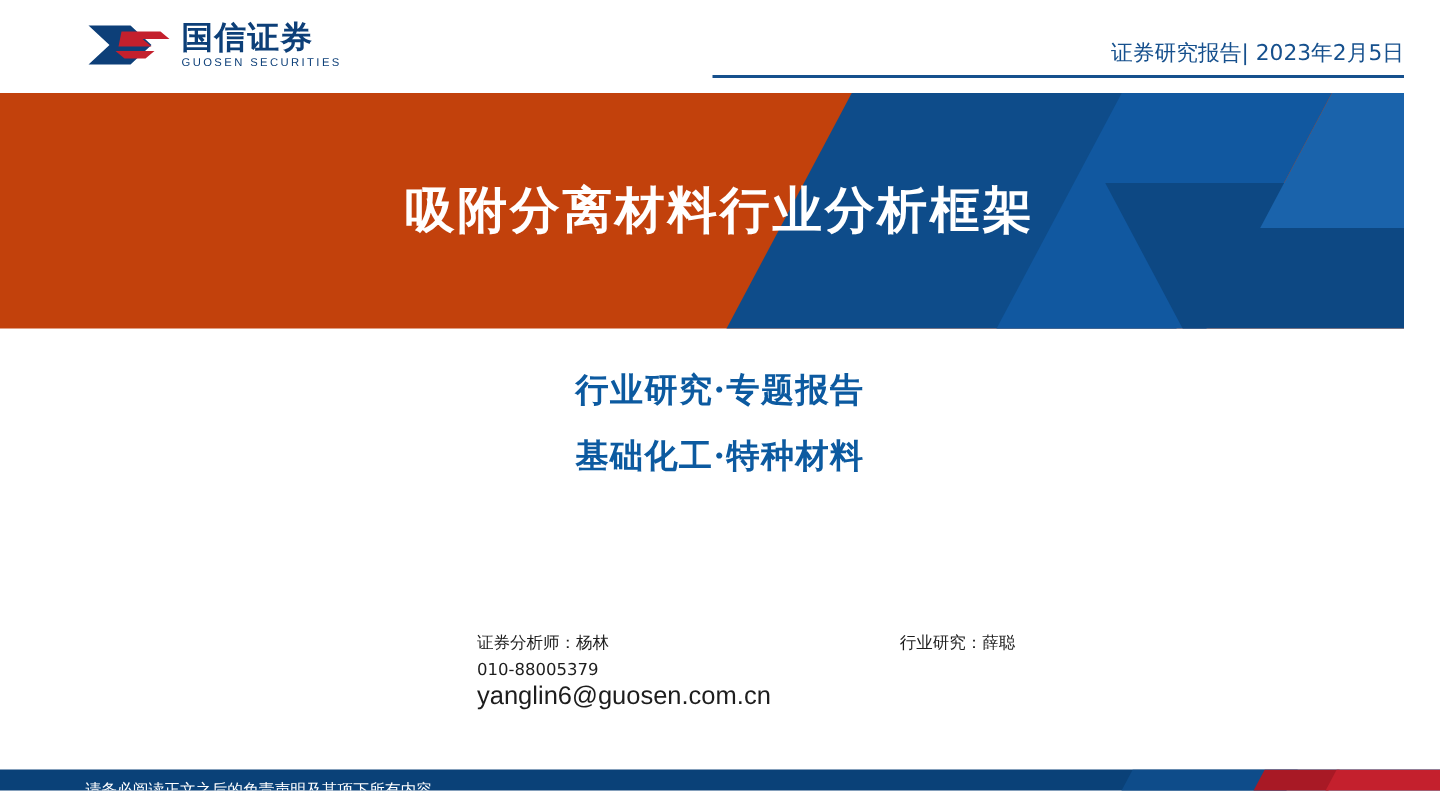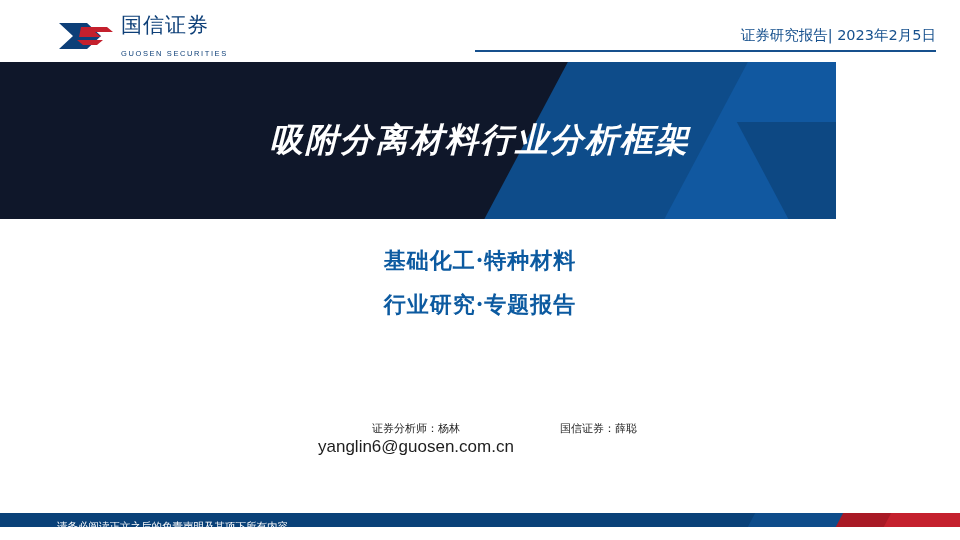--- a/index.html
+++ b/index.html
@@ -43,32 +43,32 @@
   }
   .logo-text {
     margin-left: 6px;
     display: flex;
     flex-direction: column;
     justify-content: center;
   }
   .logo-cn {
     font-family: "DejaVu Sans", "Liberation Sans", sans-serif;
     font-size: 21px;
-    font-weight: normal;
+    font-weight: bold;
     color: #0d3f78;
     letter-spacing: 1px;
     line-height: 24px;
   }
   .logo-en {
     font-family: "Liberation Sans", sans-serif;
     font-size: 7.5px;
     color: #0d3f78;
     letter-spacing: 1.6px;
     line-height: 10px;
-    margin-top: 12px;
+    margin-top: 0;
   }
   .header-right {
     position: absolute;
     right: 24px;
     top: 26px;
     font-family: "DejaVu Sans", "Liberation Sans", sans-serif;
     font-size: 14.5px;
     font-weight: normal;
     color: #16508d;
     white-space: nowrap;
@@ -80,25 +80,24 @@
     top: 50px;
     height: 2px;
     background: #16508d;
   }
 
   
   .band {
     position: absolute;
     left: 0;
     top: 62px;
-    width: 836px;
+    width: 936px;
     height: 157px;
-    background: #0f172a;
-    overflow: hidden;
-    font-style: italic;
+    background: #c2410c;
+    overflow: hidden;
   }
   .band .sh1 {
     position: absolute;
     top: -40px; left: 520px;
     width: 300px; height: 260px;
     background: #0e4c8a;
     transform: skewX(-28deg);
   }
   .band .sh2 {
     position: absolute;
@@ -154,22 +153,21 @@
     letter-spacing: 1px;
     line-height: 44px;
   }
 
   
   .analysts {
     position: absolute;
     left: 318px;
     top: 420px;
     display: flex;
-    gap: 46px;
-    text-align: center;
+    gap: 86px;
   }
   .analyst {
     font-family: "DejaVu Sans", "Liberation Sans", sans-serif;
     font-size: 11px;
     color: #1d1d1d;
     line-height: 17.5px;
   }
   .analyst .line {
     white-space: nowrap;
   }
@@ -247,31 +245,32 @@
 
   <div class="band">
     <div class="sh1"></div>
     <div class="sh2"></div>
     <div class="sh3"></div>
     <div class="sh4"></div>
     <div class="band-title">吸附分离材料行业分析框架</div>
   </div>
 
   <div class="subtitles">
+    <div class="subtitle">行业研究·专题报告</div>
     <div class="subtitle">基础化工·特种材料</div>
-    <div class="subtitle">行业研究·专题报告</div>
   </div>
 
   <div class="analysts">
     <div class="analyst">
       <div class="line">证券分析师：杨林</div>
+      <div class="line">010-88005379</div>
       <div class="line mail">yanglin6@guosen.com.cn</div>
     </div>
     <div class="analyst">
-      <div class="line">国信证券：薛聪</div>
+      <div class="line">行业研究：薛聪</div>
     </div>
   </div>
 
   <div class="footer">
     <div class="fsh1"></div>
     <div class="fsh2"></div>
     <div class="fsh3"></div>
     <div class="footer-note">请务必阅读正文之后的免责声明及其项下所有内容</div>
   </div>
 

